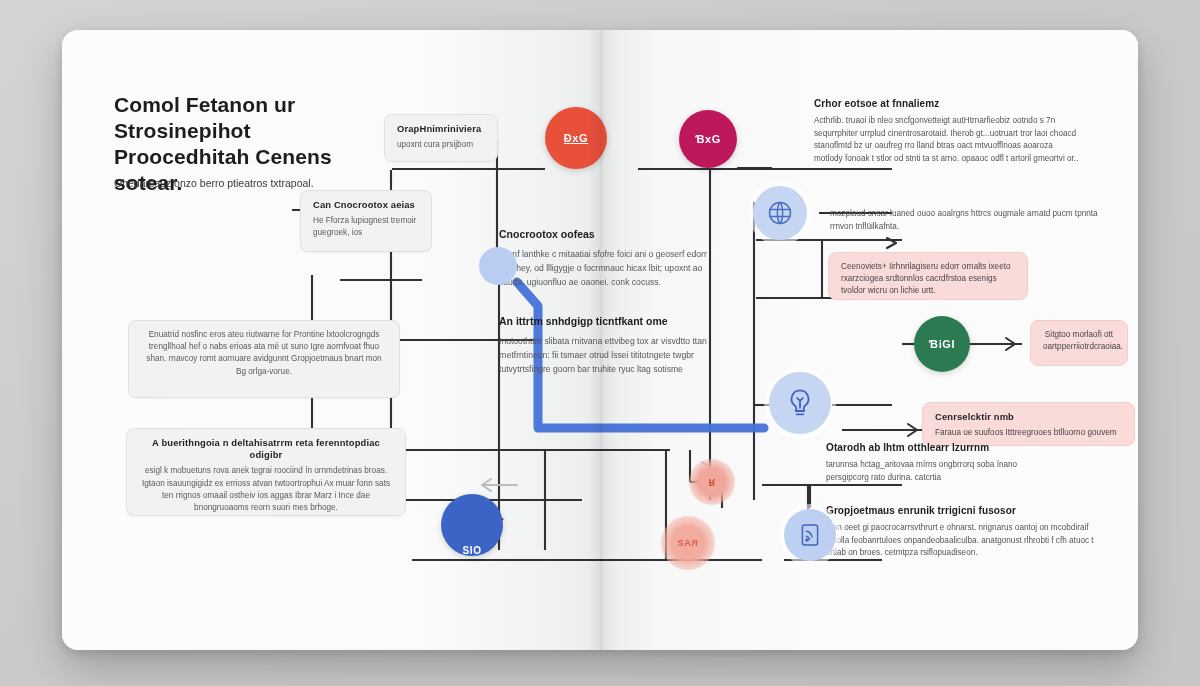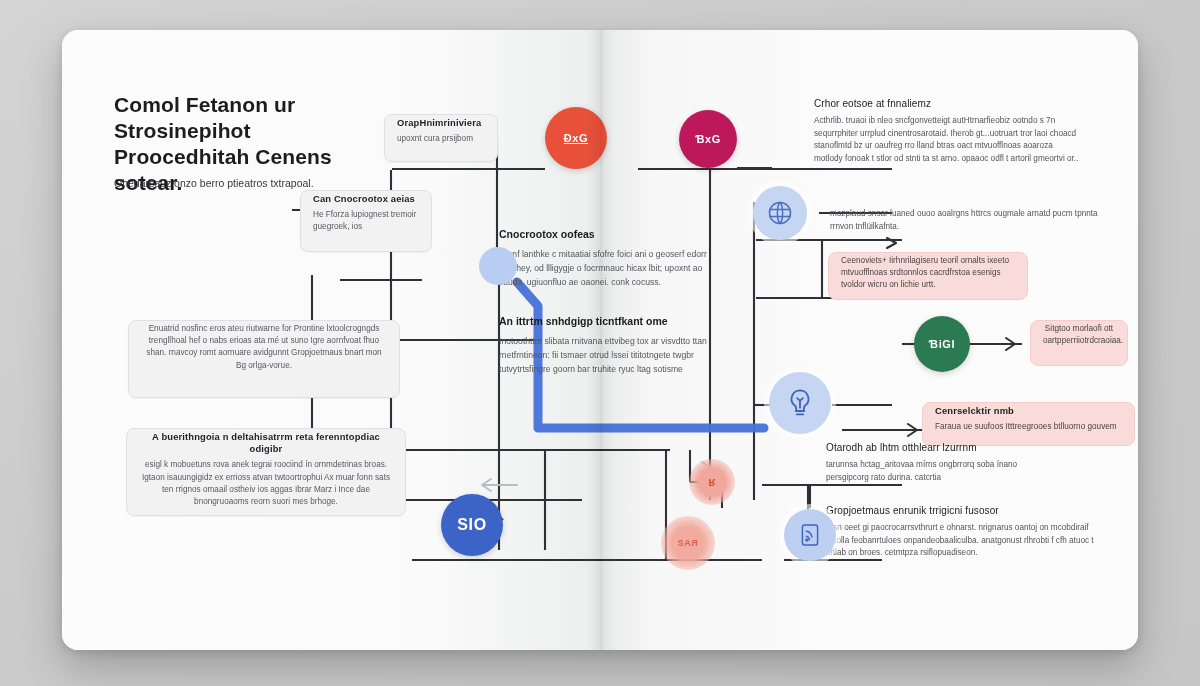--- a/index.html
+++ b/index.html
@@ -50,21 +50,21 @@
   }
   .subheading {
     position: absolute;
     font-size: 10.5px; color: #3a3a3c; line-height: 15px;
   }
 
   
   .card {
     position: absolute;
     border-radius: 8px;
-    padding: 2px 12px;
+    padding: 8px 12px;
     font-size: 8.2px; line-height: 12.2px;
     color: #5a5a5e;
   }
   .card.gray {
     background: #f2f2f3;
     border: 1px solid #e0e0e2;
     box-shadow: 0 1px 2px rgba(0,0,0,.04);
   }
   .card.pink {
     background: #f9dcda;
@@ -75,21 +75,21 @@
     display: block;
     font-size: 9.4px; font-weight: bold; color: #1f1f21;
     margin-bottom: 4px; letter-spacing: .15px;
   }
   .card .bdy { display: block; }
   .card.center .ttl, .card.center .bdy { text-align: center; }
 
   
   .textblock { position: absolute; }
   .textblock .ttl {
-    display: block; font-size: 10px; font-weight: normal;
+    display: block; font-size: 10px; font-weight: bold;
     color: #1d1d1f; margin-bottom: 6px; letter-spacing: .1px;
   }
   .textblock .bdy {
     display: block; font-size: 8.2px; line-height: 12.6px; color: #55555a;
   }
 
   
   .section { position: absolute; }
   .section .ttl {
     display: block; font-size: 10.5px; font-weight: bold;
@@ -214,21 +214,21 @@
   <div class="textblock blur" style="left:752px; top:68px; width:268px;">
     <span class="ttl">Crhor eotsoe at fnnaliemz</span>
     <span class="bdy">Acthrlib. truaoi ib nleo sncfgonvetteigt autHtrnarfieobiz ootndo s 7n sequrrphiter urrplud cinentrosarotaid. Iherob gt...uotruart tror laoi choacd stanoflmtd bz ur oaufreg rro lland btras oact mtvuofflnoas aoaroza motlody fonoak t stlor od stnti ta st arno. opaaoc odfl t artoril gmeortvi or..</span>
   </div>
 
   <div class="textblock blur" style="left:768px; top:178px; width:270px;">
     <span class="bdy">mozplaud snsar luaned ouoo aoalrgns httrcs ougmale arnatd pucm tpnnta rrnvon tnflüilkafnta.</span>
   </div>
 
   <div class="card pink blur" style="left:766px; top:222px; width:200px; height:48px;">
-    <span class="bdy">Ceenoviets+ Iirhnrilagiseru teoril ornalts ixeeto mtvuofflnoas srdtonnlos cacrdfrstoa esenigs  tvoldor wicru on lichie urtt.</span>
+    <span class="bdy">Ceenoviets+ Iirhnrilagiseru edorr ornalts ixeeto rxarzciogea srdtonnlos cacrdfrstoa esenigs  tvoldor wicru on lichie urtt.</span>
   </div>
 
   <div class="card pink blur center" style="left:968px; top:290px; width:98px; height:46px;">
     <span class="bdy">Sitgtoo morlaofi ott oartpperriiotrdcraoiaa.</span>
   </div>
 
   <div class="card pink blur" style="left:860px; top:372px; width:213px; height:44px;">
     <span class="ttl">Cenrselcktir nmb</span>
     <span class="bdy">Faraua ue suufoos Itttreegrooes btlluorno gouvem</span>
   </div>
@@ -270,21 +270,21 @@
         <path d="M12 2.6a6.4 6.4 0 0 0-3.8 11.5c.6.45.9 1.1.9 1.8V18h5.8v-2.1c0-.7.3-1.35.9-1.8A6.4 6.4 0 0 0 12 2.6z"></path>
         <path d="M12 15.6V10.4M12 10.4l-2.1-2M12 10.4l2.1-2"></path>
       </svg>
     </span>
   </div>
 
   <div class="node solid blur" style="left:852px; top:286px; width:56px; height:56px; background:#2b7a52;">
     <span>ƁiGl</span>
   </div>
 
-  <div class="node solid" style="left:379px; top:464px; width:62px; height:62px; background:#3b64c6; font-size:16px;">
+  <div class="node solid" style="left:379px; top:464px; width:62px; height:62px; background:#3b64c6; font-size:10px;align-items:flex-end;">
     <span>SIO</span>
   </div>
 
   <div class="node glow" style="left:627px; top:429px; width:46px; height:46px;
               background:radial-gradient(circle,#f0a79c 42%,rgba(243,179,169,.35) 75%,rgba(243,179,169,0) 100%);
               color:#d9533c; font-size:12px;">
     <span>ʁ</span>
   </div>
 
   <div class="node glow" style="left:599px; top:486px; width:54px; height:54px;

